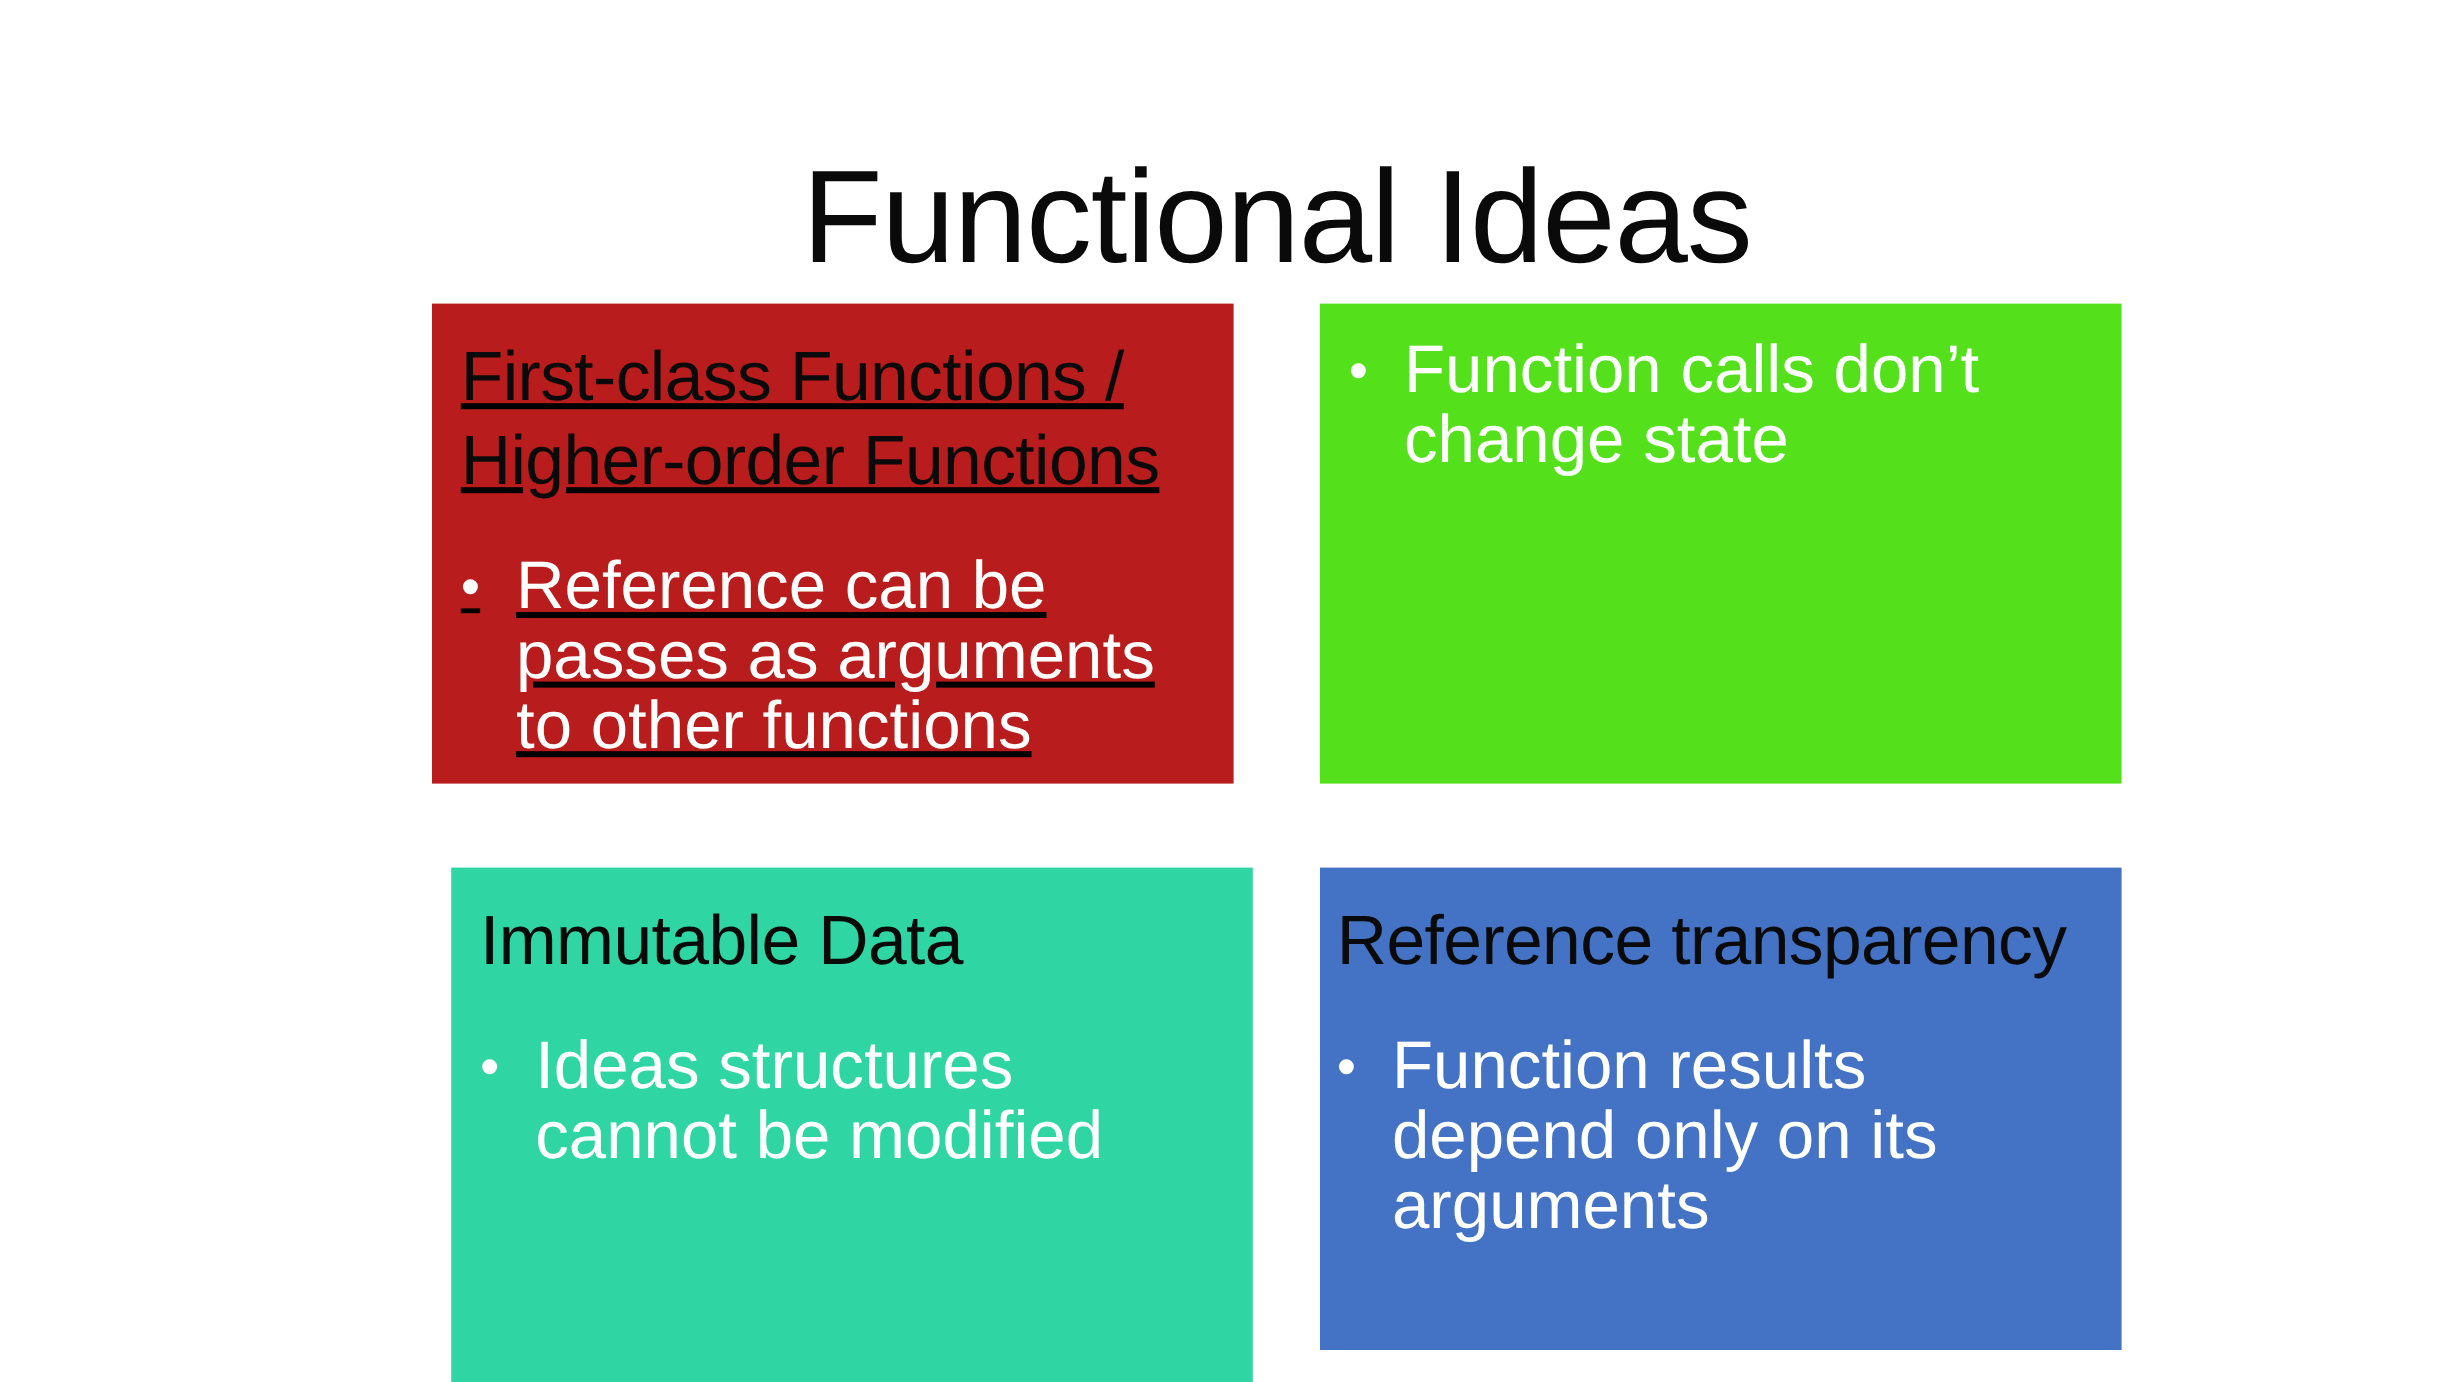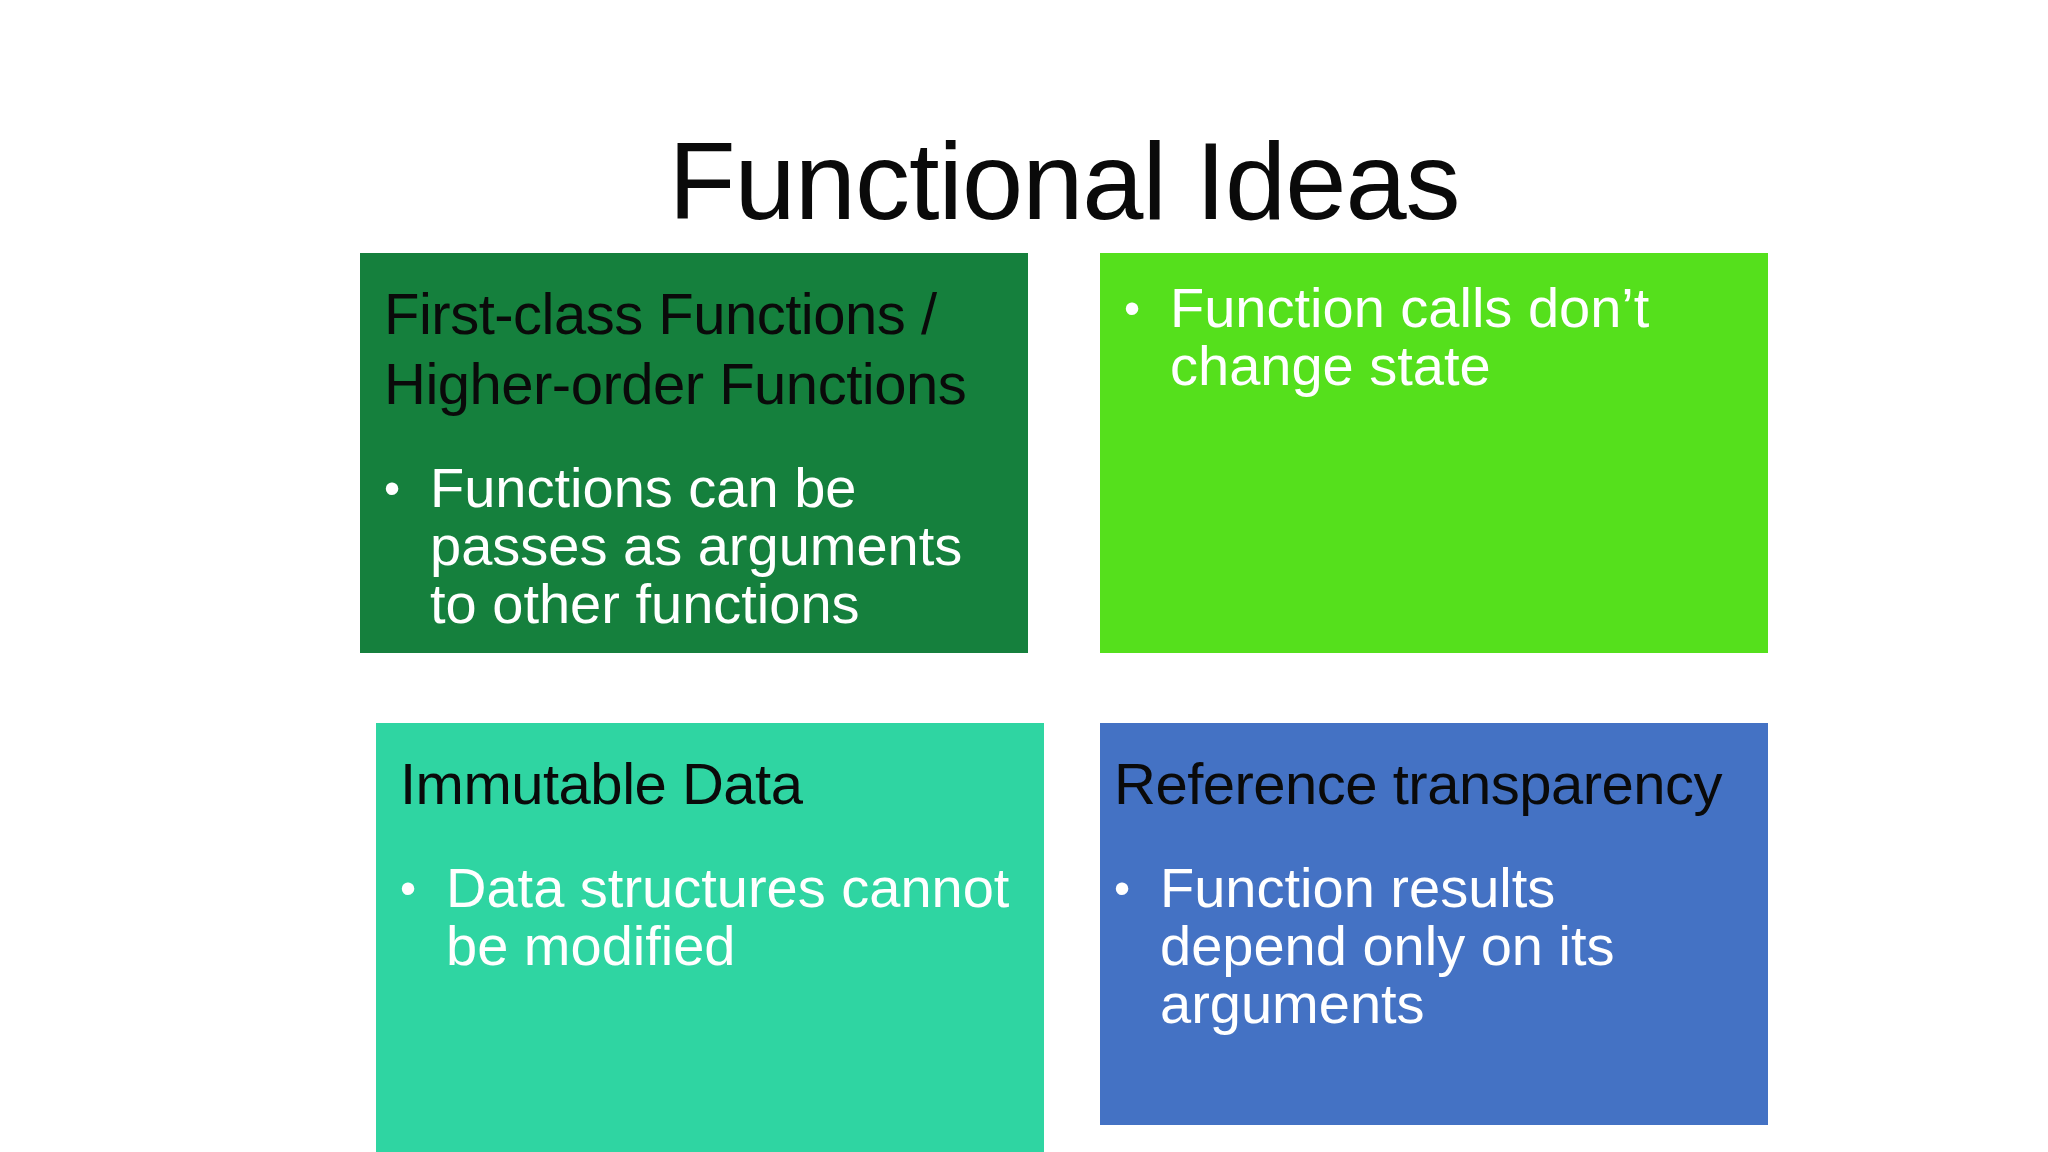--- a/index.html
+++ b/index.html
@@ -63,40 +63,40 @@
     line-height: 58px;
   }
 </style>
 </head>
 <body>
 
 <div class="slide" style="background-color: rgb(255, 255, 255);">
 
   <h1 class="slide-title" style="color: rgb(10, 10, 10);">Functional Ideas</h1>
 
-  <div class="card card--tl" style="background-color: #15803d;">
+  <div class="card card--tl" style="background-color: #b91c1c; text-decoration: underline;">
     <h2 class="card-title" style="color: rgb(10, 10, 10);">First-class Functions / Higher-order Functions</h2>
     <div class="bullet-row" style="color: rgb(255, 255, 255);">
       <span class="bullet-dot">•</span>
-      <span class="bullet-text">Functions can be passes as arguments to other functions</span>
+      <span class="bullet-text">Reference can be passes as arguments to other functions</span>
     </div>
   </div>
 
   <div class="card card--tr" style="background-color: rgb(85, 224, 28);">
     <div class="bullet-row" style="color: rgb(255, 255, 255);">
       <span class="bullet-dot">•</span>
       <span class="bullet-text">Function calls don’t change state</span>
     </div>
   </div>
 
   <div class="card card--bl" style="background-color: rgb(47, 213, 162);">
     <h2 class="card-title" style="color: rgb(10, 10, 10);">Immutable Data</h2>
     <div class="bullet-row" style="color: rgb(255, 255, 255);">
       <span class="bullet-dot">•</span>
-      <span class="bullet-text">Data structures cannot be modified</span>
+      <span class="bullet-text">Ideas structures cannot be modified</span>
     </div>
   </div>
 
   <div class="card card--br" style="background-color: rgb(68, 114, 196); padding-left: 14px;">
     <h2 class="card-title" style="color: rgb(10, 10, 10);">Reference transparency</h2>
     <div class="bullet-row" style="color: rgb(255, 255, 255);">
       <span class="bullet-dot">•</span>
       <span class="bullet-text">Function results depend only on its arguments</span>
     </div>
   </div>

